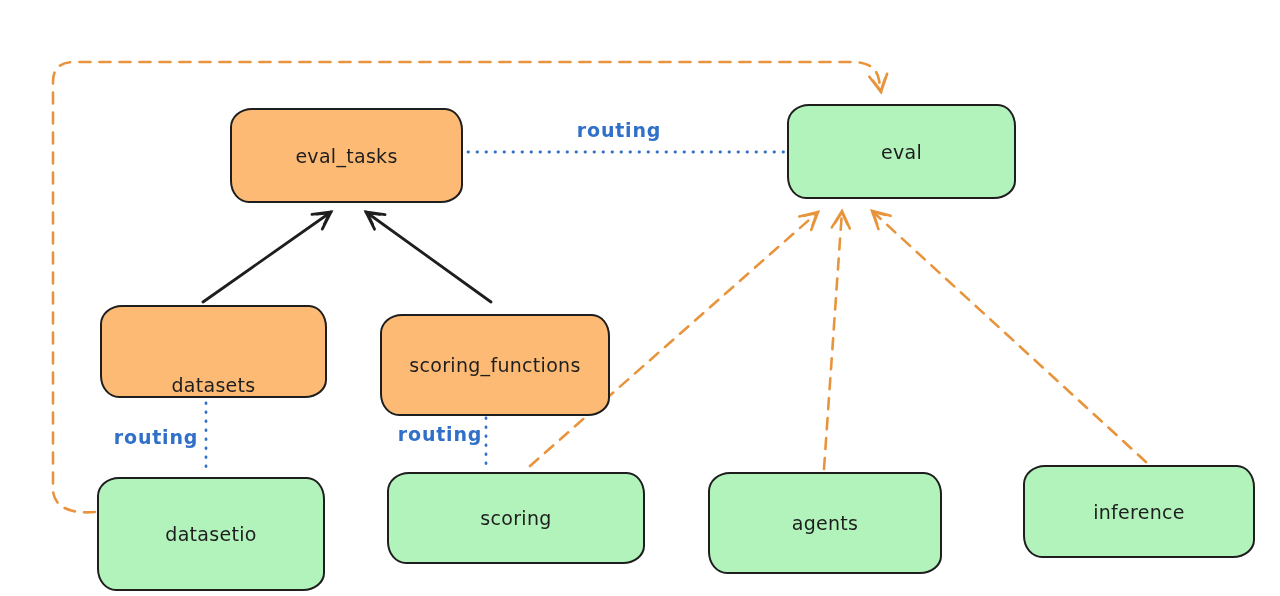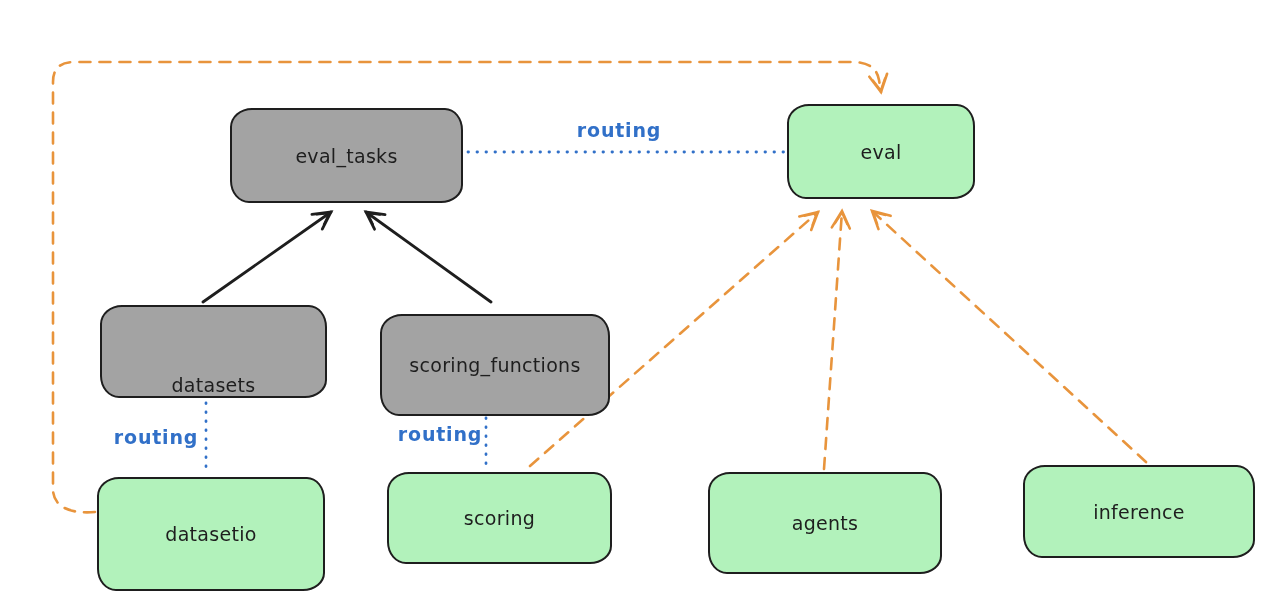--- a/index.html
+++ b/index.html
@@ -21,38 +21,38 @@
     box-sizing: border-box;
     border: 2.5px solid #1e1e1e;
     border-radius: 22px 18px 22px 19px / 19px 22px 18px 22px;
     display: flex;
     align-items: center;
     justify-content: center;
     font-size: 19px;
     color: #1e1e1e;
     letter-spacing: 0.3px;
   }
-  .node.blue  { background: #a3a3a3; }
+  .node.blue  { background: #fdba74; }
   .node.green { background: #b2f2bb; }
   .edge-label {
     position: absolute;
     transform: translate(-50%, -50%);
     color: #3170c8;
     font-size: 19px;
     font-weight: 700;
     letter-spacing: 0.8px;
     white-space: nowrap;
   }
   
   #n-eval_tasks        { left: 230px;  top: 108px; width: 233px; height: 95px; }
-  #n-eval              { left: 787px;  top: 104px; width: 188px; height: 95px; }
+  #n-eval              { left: 787px;  top: 104px; width: 229px; height: 95px; }
   #n-datasets          { left: 100px;  top: 305px; width: 227px; height: 93px; align-items: flex-end; }
   #n-scoring_functions { left: 380px;  top: 314px; width: 230px; height: 102px; }
   #n-datasetio         { left: 97px;   top: 477px; width: 228px; height: 114px; }
-  #n-scoring           { left: 387px;  top: 472px; width: 225px; height: 92px; }
+  #n-scoring           { left: 387px;  top: 472px; width: 258px; height: 92px; }
   #n-agents            { left: 708px;  top: 472px; width: 234px; height: 102px; }
   #n-inference         { left: 1023px; top: 465px; width: 232px; height: 93px; }
   
   #lbl-routing-top  { left: 619px; top: 130px; }
   #lbl-routing-left { left: 156px; top: 437px; }
   #lbl-routing-mid  { left: 440px; top: 434px; }
 </style>
 </head>
 <body>
 

